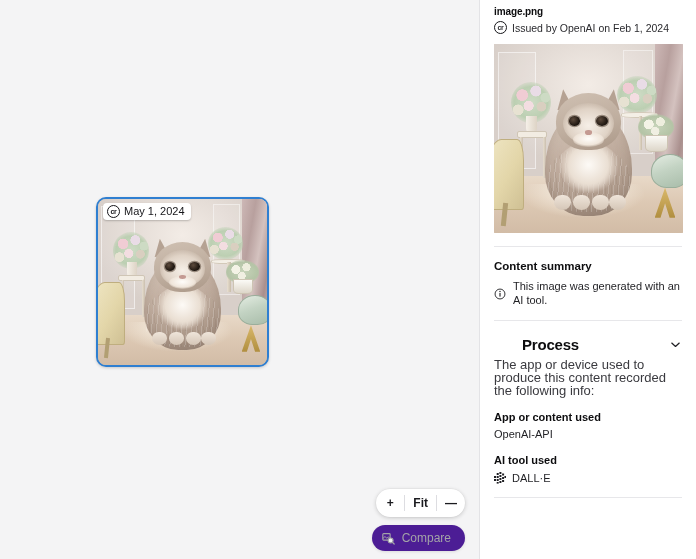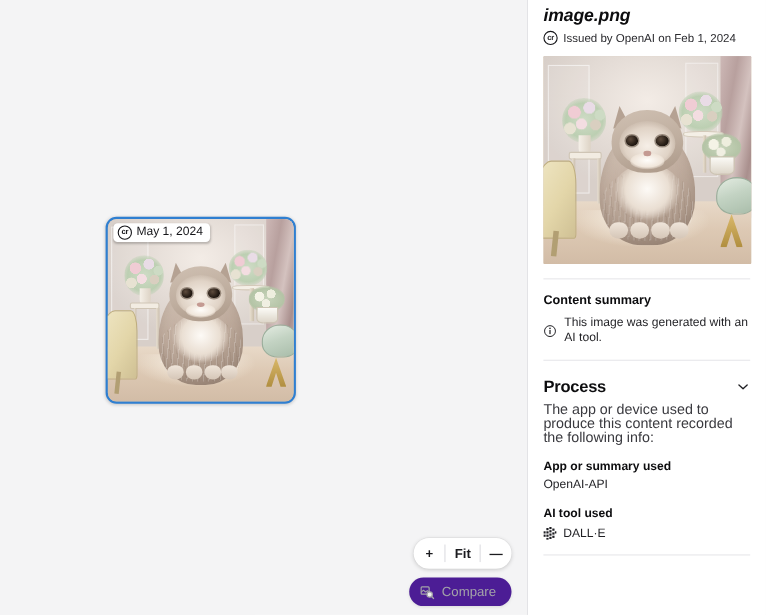--- a/index.html
+++ b/index.html
@@ -273,22 +273,22 @@
   #panel {
     width: 217px;
     height: 559px;
     background: #ffffff;
     border-left: 1px solid #e3e3e6;
     padding: 0 14px;
     overflow: hidden;
     position: relative;
   }
   .file-title {
-    font-size: 16px; font-weight: 700; color: #0d0d0f;
-    margin: 6px 0 0 0; letter-spacing: -0.1px; font-style: italic;
+    font-size: 10px; font-weight: 700; color: #0d0d0f;
+    margin: 6px 0 0 0; letter-spacing: -0.1px;
   }
   .issued-row {
     display: flex; align-items: center; gap: 5px;
     margin-top: 4px;
     font-size: 10.5px; color: #2b2b2f;
   }
   #preview-img {
     margin-top: 10px;
     width: 189px; height: 189px;
     position: relative; overflow: hidden;
@@ -301,20 +301,21 @@
     margin-top: 13px;
   }
   .sec-row {
     display: flex; gap: 7px; margin-top: 7px;
     font-size: 11px; color: #1f1f23; line-height: 14px;
   }
   .sec-row .txt { flex: 1; }
   .proc-head {
     display: flex; align-items: center; justify-content: space-between;
     margin-top: 15px;
+    margin-left: 28px;
   }
   .proc-title { font-size: 15px; font-weight: 700; color: #0d0d0f; letter-spacing: -0.2px; }
   .proc-desc {
     font-size: 13px; color: #3a3a3f; line-height: 13px; margin-top: 5px;
   }
   .field-label { font-size: 11px; font-weight: 700; color: #0d0d0f; margin-top: 14px; }
   .field-value { font-size: 11px; color: #1f1f23; margin-top: 5px; }
   .field-value-row {
     display: flex; gap: 6px;
     font-size: 11px; color: #1f1f23; margin-top: 6px;
@@ -465,21 +466,21 @@
     <div class="proc-head">
       <span class="proc-title">Process</span>
       <span class="icon">
         <svg width="13" height="13" viewBox="0 0 16 16" fill="none">
           <path d="M3.4 6.2L8 10.4l4.6-4.2" stroke="#1f1f23" stroke-width="1.5" stroke-linecap="round" stroke-linejoin="round"></path>
         </svg>
       </span>
     </div>
     <div class="proc-desc">The app or device used to produce this content recorded the following info:</div>
 
-    <div class="field-label">App or summary used</div>
+    <div class="field-label">App or content used</div>
     <div class="field-value">OpenAI-API</div>
 
     <div class="field-label">AI tool used</div>
     <div class="field-value-row">
       <span class="icon">
         <svg width="12" height="12" viewBox="0 0 12 12">
           <g fill="#1f1f23">
             <rect x="0" y="4" width="2" height="2"></rect>
               <rect x="0" y="7" width="2" height="2"></rect>
             <rect x="2.7" y="1" width="2" height="2"></rect>

